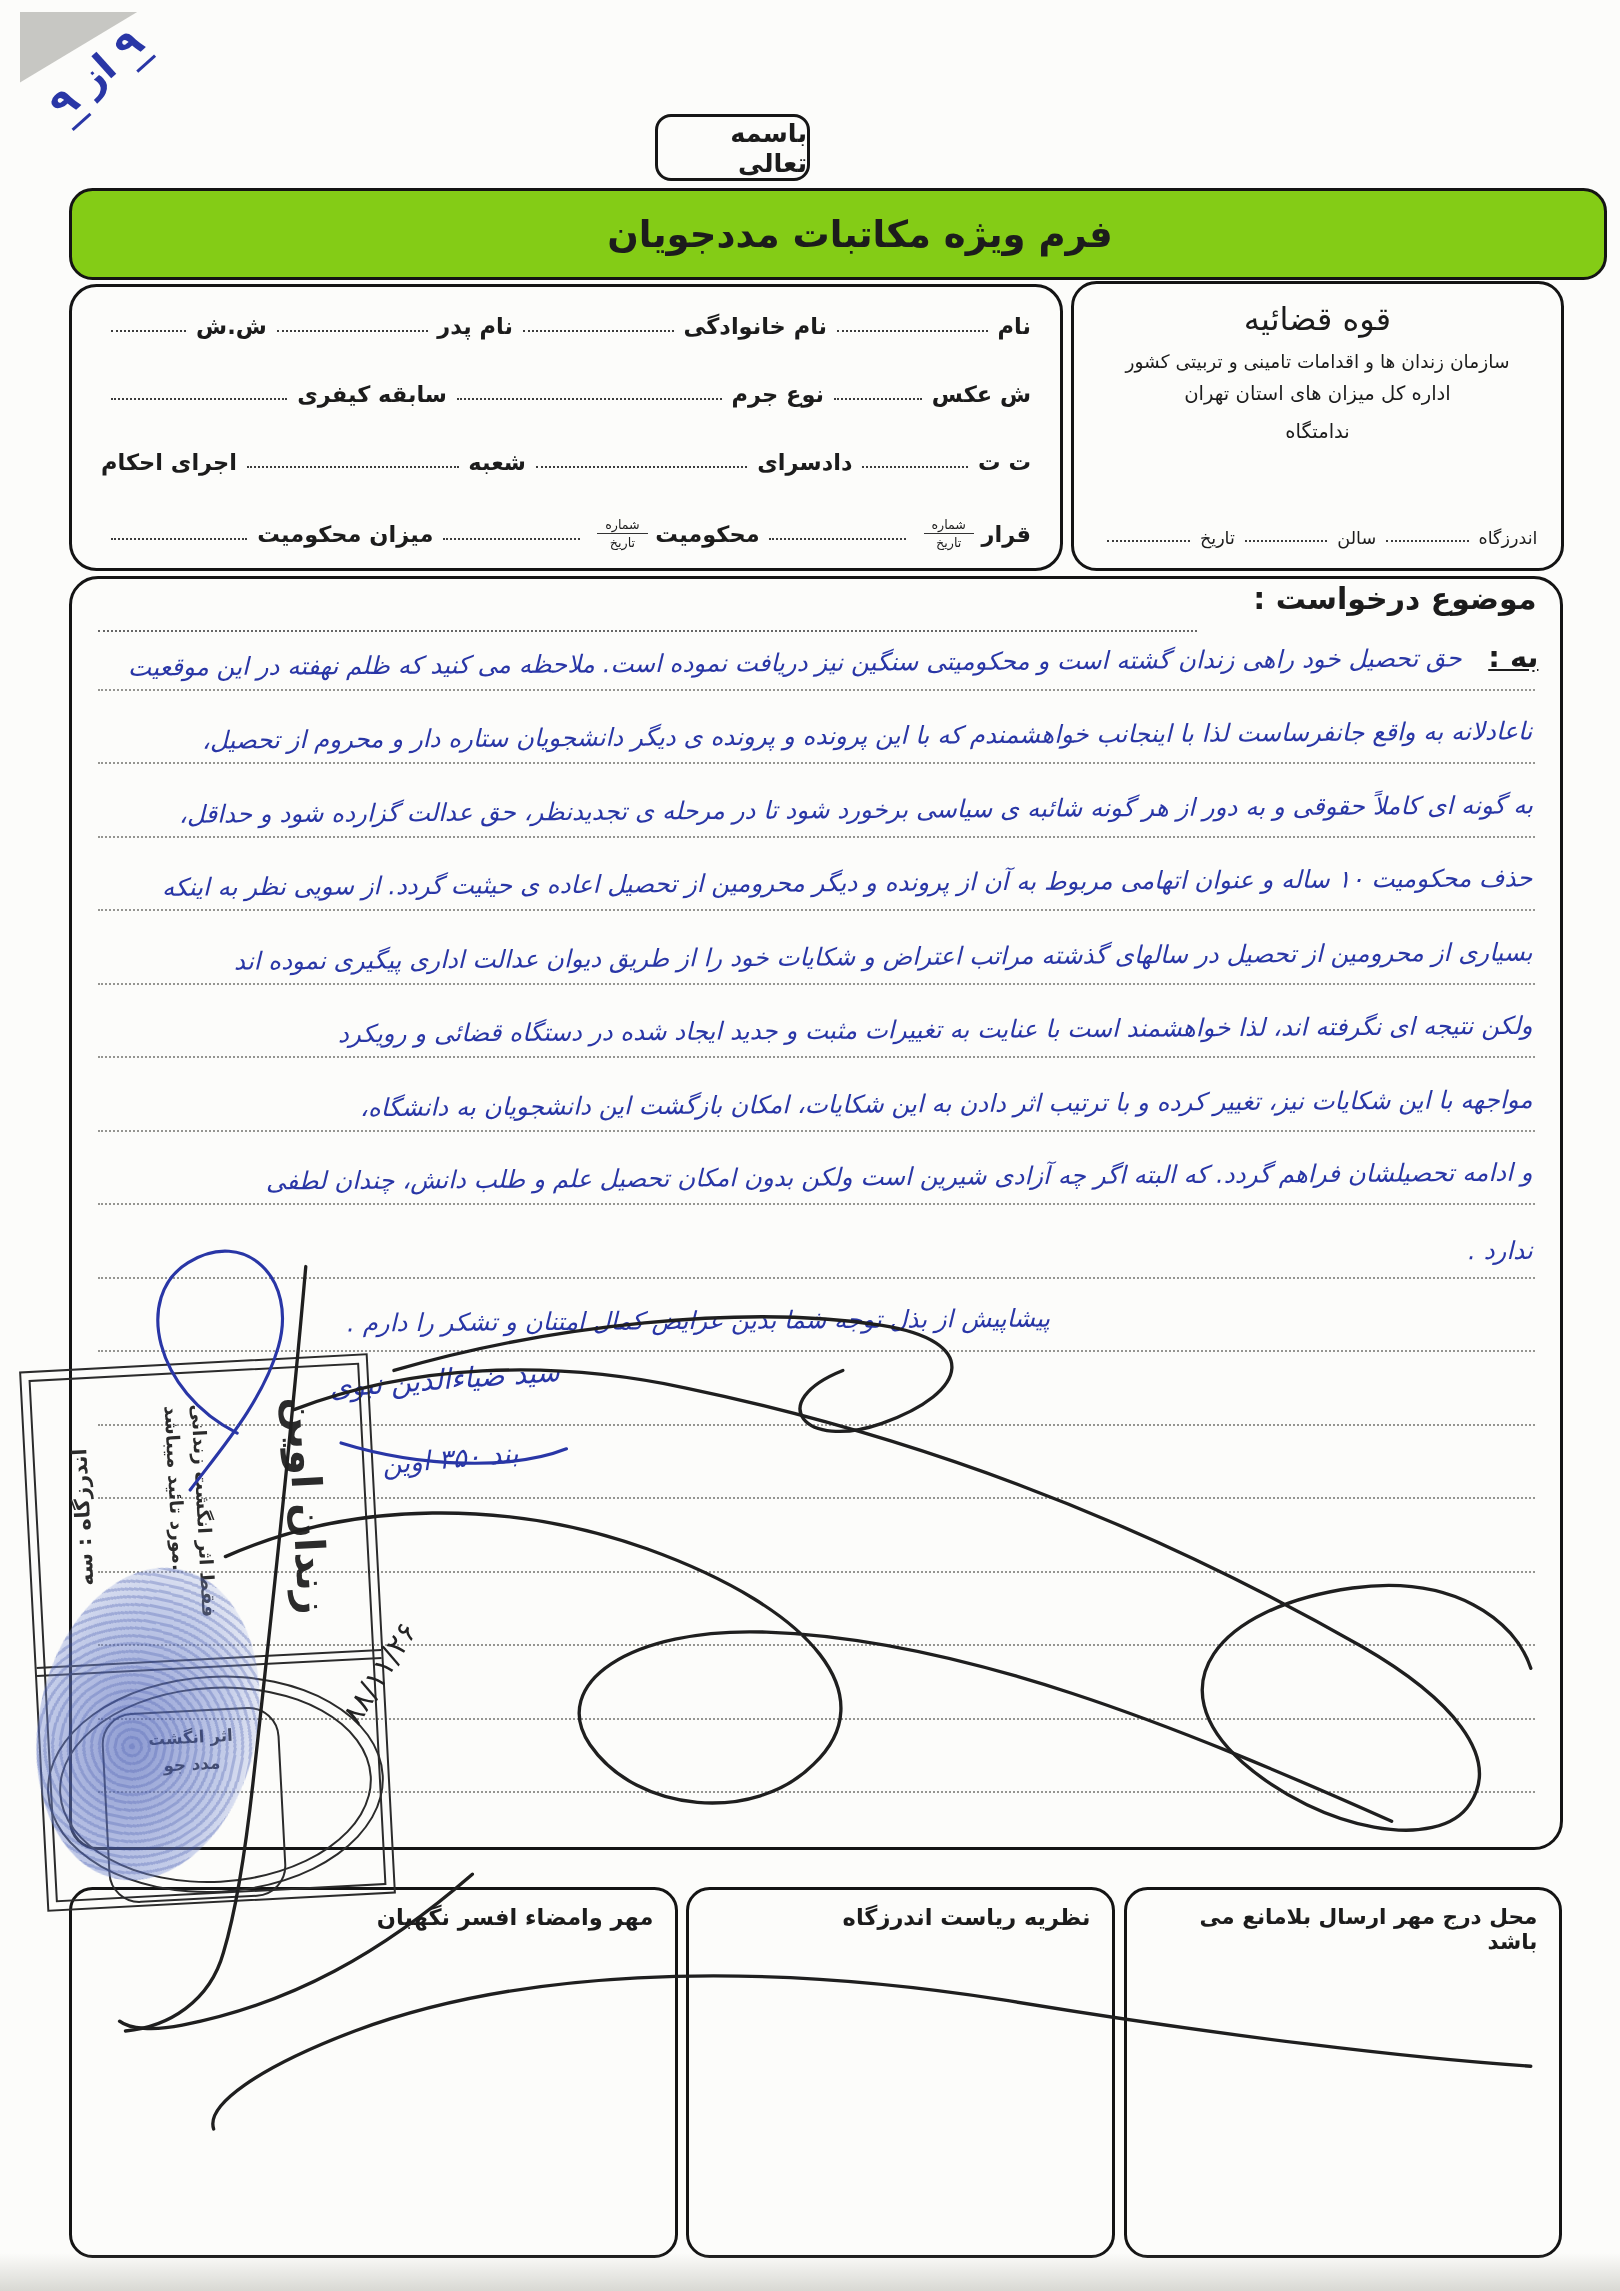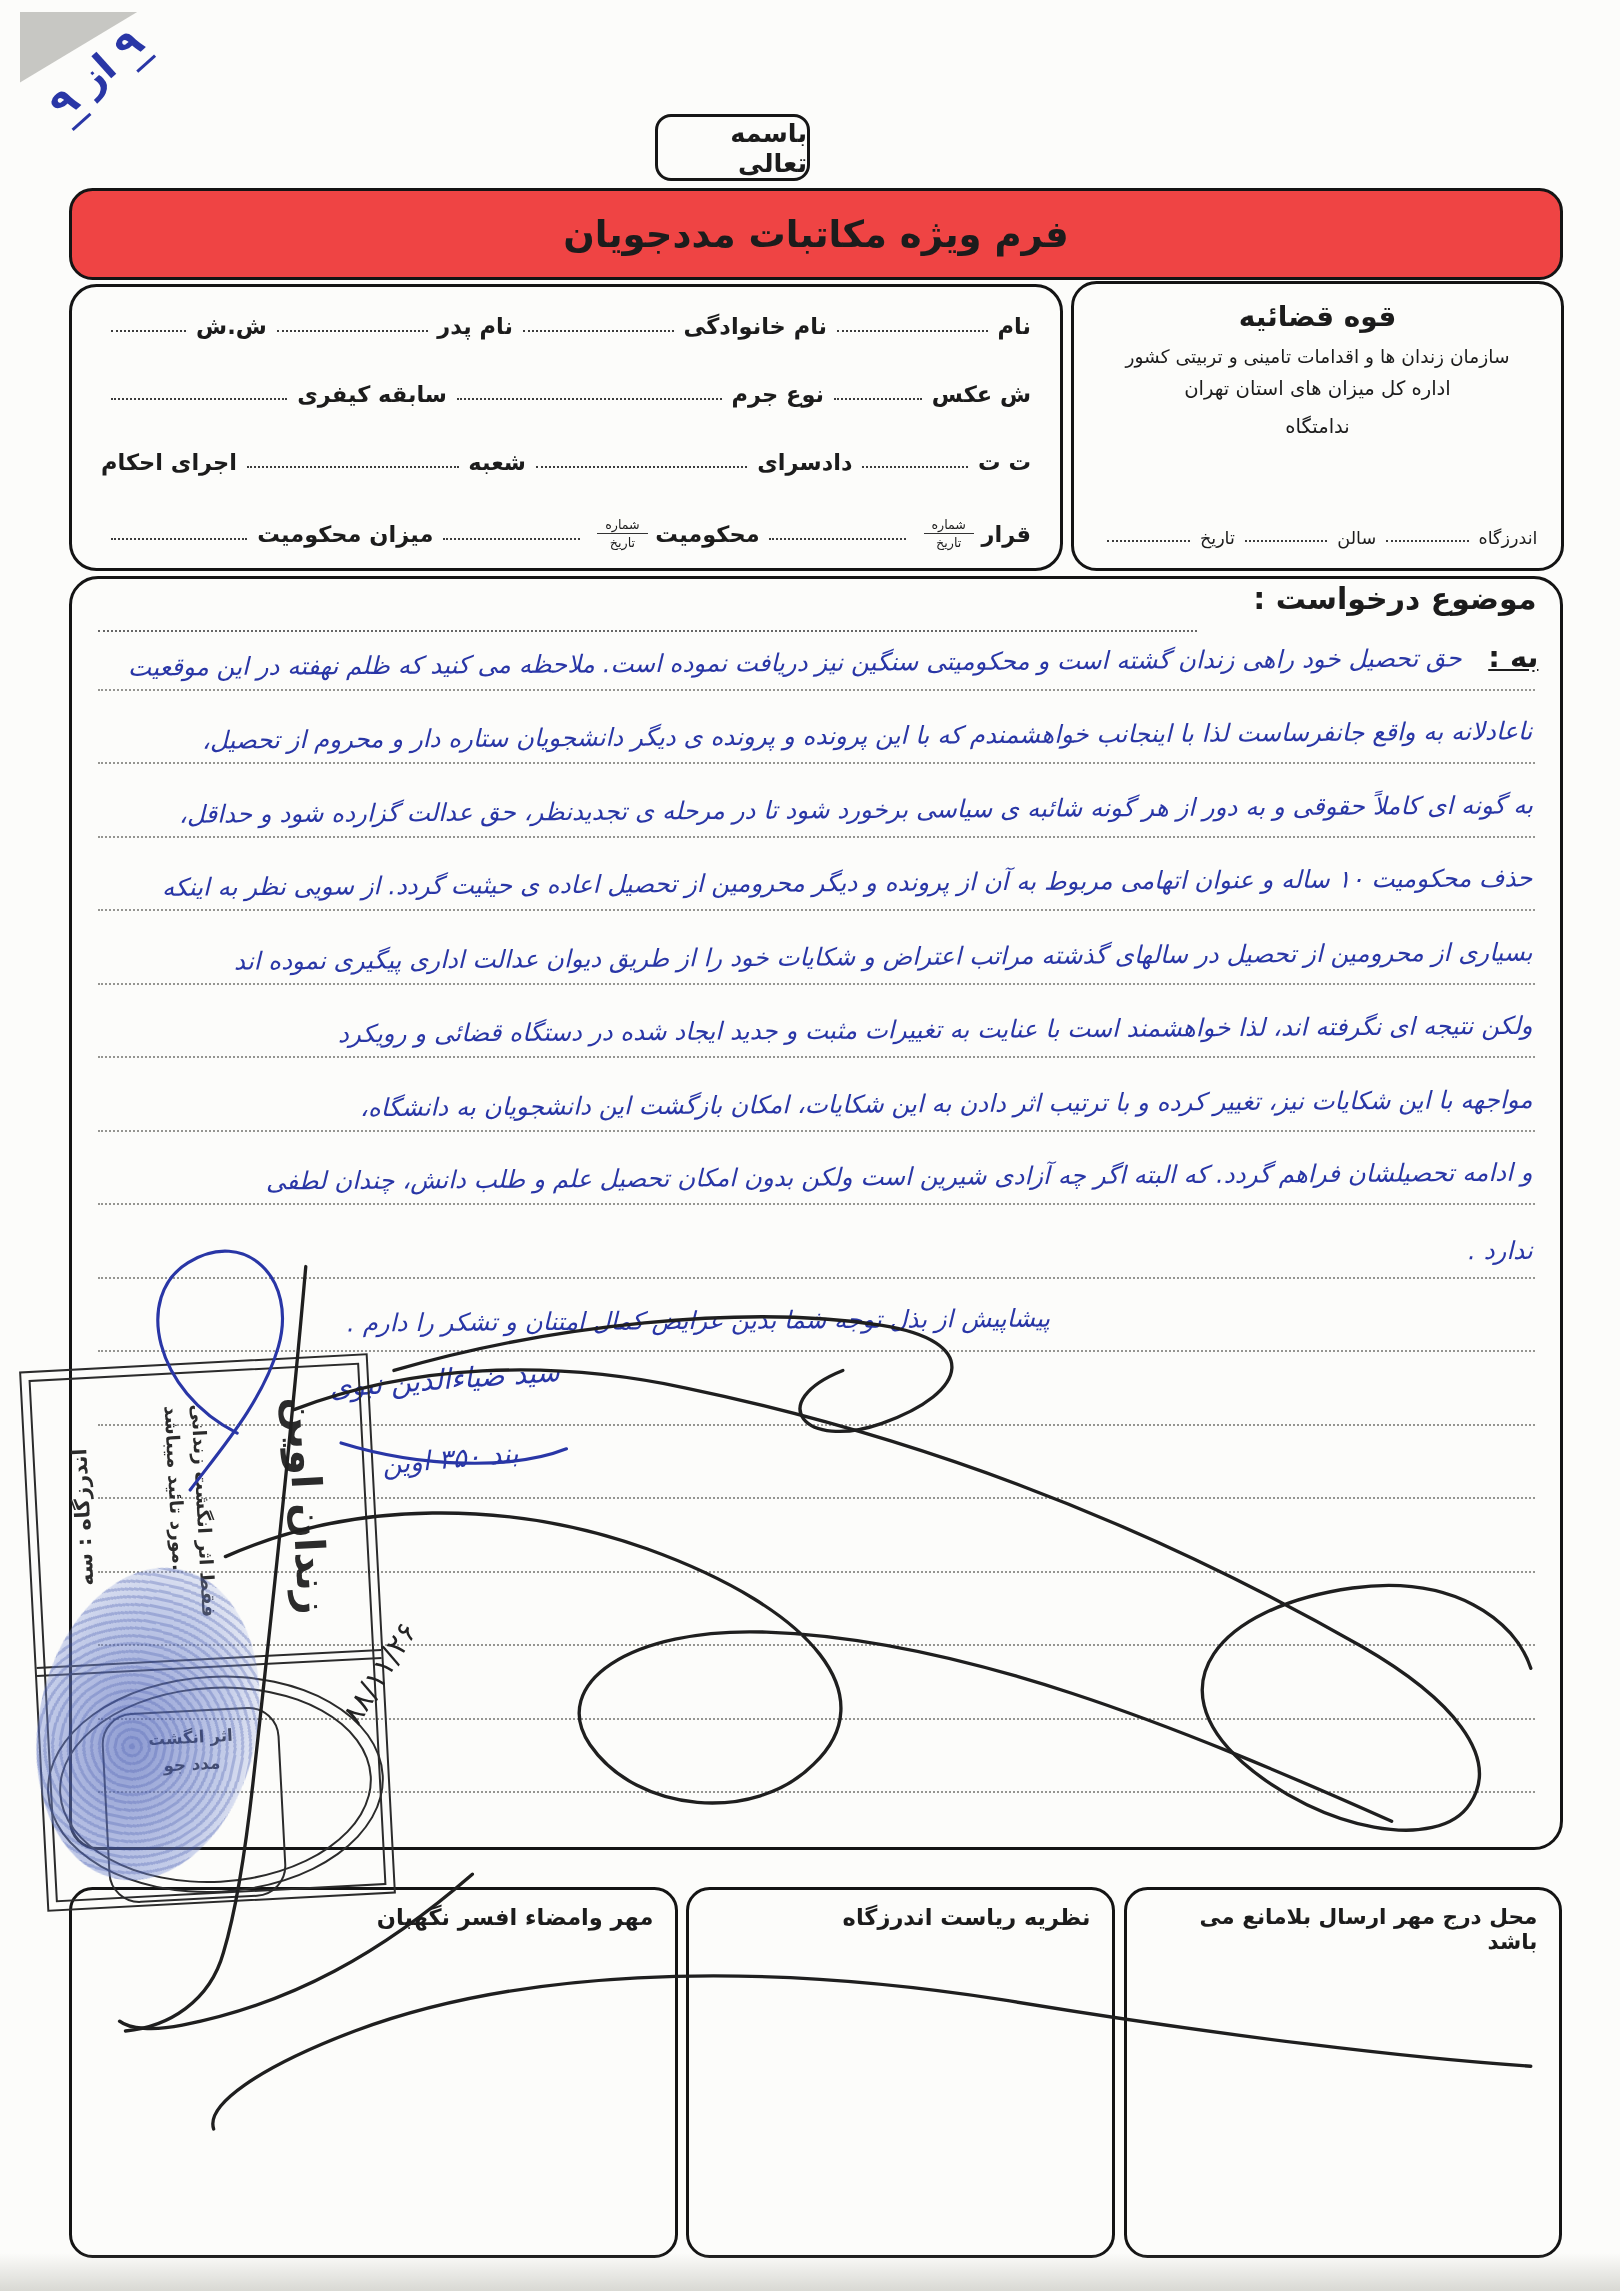--- a/index.html
+++ b/index.html
@@ -11,25 +11,25 @@
   .corner-note{position:absolute;top:51px;left:41px;transform:rotate(-42deg);
         color:#2936a6;font-size:39px;font-weight:bold;letter-spacing:3.9px;direction:rtl;}
   .corner-note .u{border-bottom:3.9px solid #2936a6;padding-bottom:2px;}
   
   .bismillah{position:absolute;left:655px;top:114px;width:149px;height:61px;
         border:3.4px solid #161616;border-radius:16px;display:flex;align-items:center;
         justify-content:center;font-size:25.5px;font-weight:bold;background:#fcfcfa;}
   
   .titlebar{position:absolute;left:69px;top:188px;width:1488px;height:86px;
         border:3.9px solid #141414;border-radius:23.5px;display:flex;align-items:center;
-        justify-content:center;font-size:37px;font-weight:bold;background:#ef4444;}
+        justify-content:center;font-size:37px;font-weight:bold;background:#84cc16;padding-left:44px;}
   
   .jud-box{position:absolute;left:1071px;top:281px;width:487px;height:284px;
         border:3.9px solid #141414;border-radius:25.5px;direction:rtl;text-align:center;background:#fcfcfa;}
-  .jud-box .t1{margin-top:15.7px;font-size:28px;font-weight:bold;letter-spacing:1px;}
+  .jud-box .t1{margin-top:15.7px;font-size:32px;font-weight:normal;letter-spacing:1px;}
   .jud-box .t2{margin-top:13.7px;font-size:18.6px;}
   .jud-box .t3{margin-top:9.8px;font-size:19.6px;}
   .jud-box .t4{margin-top:15px;font-size:19.6px;}
   .jud-row{position:absolute;bottom:19.6px;left:0;right:0;display:flex;direction:rtl;
         align-items:flex-end;padding:0 23.5px;font-size:17.6px;}
   .fields-box{position:absolute;left:69px;top:284px;width:988px;height:281px;
         border:3.9px solid #141414;border-radius:27.4px;background:#fcfcfa;}
   .fields-inner{display:flex;flex-direction:column;justify-content:space-between;
         height:calc(100% - 47px);padding:25.5px 29px 21.6px;}
   .frow{display:flex;direction:rtl;align-items:flex-end;font-size:22.5px;font-weight:bold;white-space:nowrap;}

